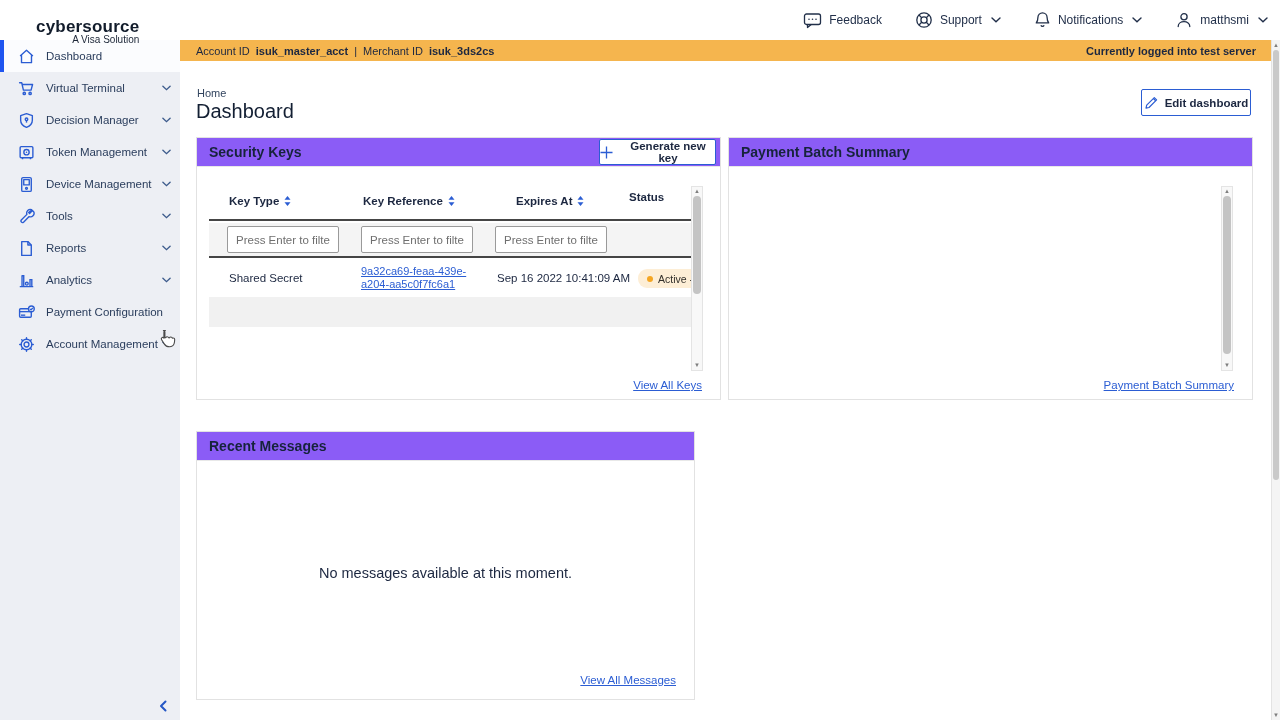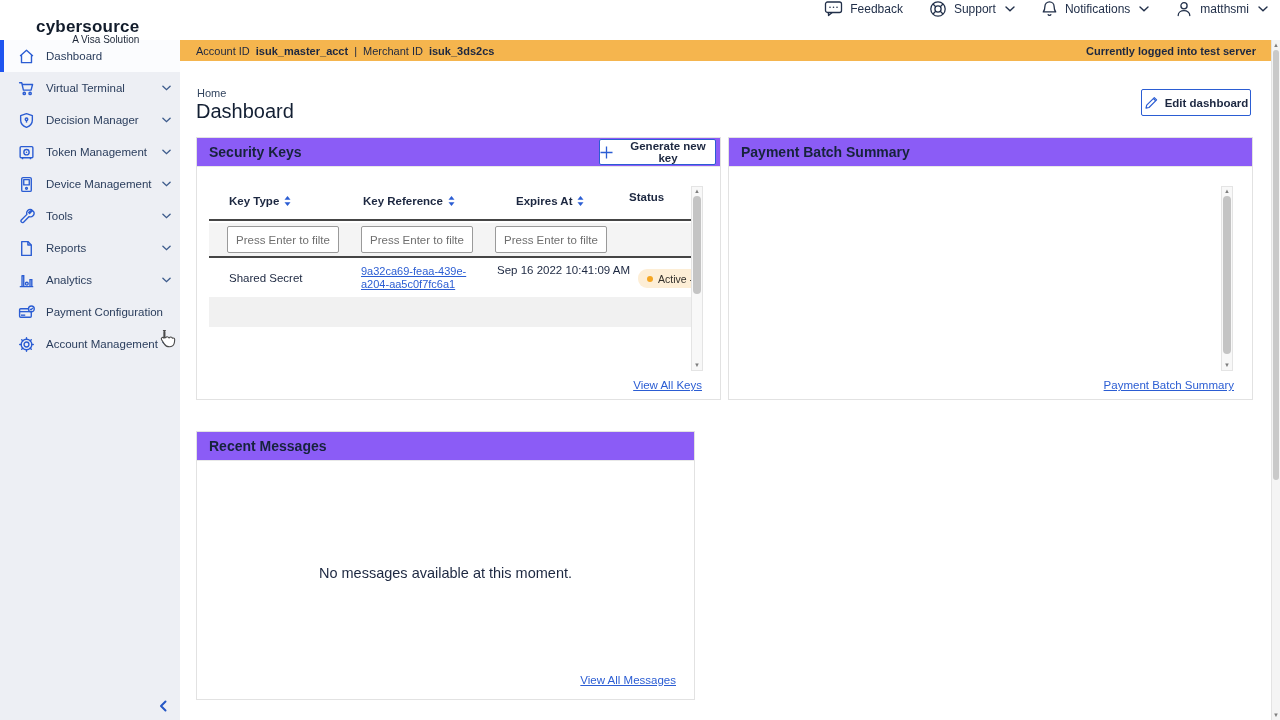--- a/index.html
+++ b/index.html
@@ -5,21 +5,21 @@
   * { margin:0; padding:0; box-sizing:border-box; }
   html,body { width:1280px; height:720px; overflow:hidden; }
   body { font-family:"Liberation Sans", sans-serif; background:#fff; color:#22304a; }
   .app { position:relative; width:1280px; height:720px; background:#fff; }
 
   
   .topbar { position:absolute; top:0; left:0; width:1280px; height:40px; background:#fff; z-index:6; }
   .logo { position:absolute; left:28px; top:18px; cursor:pointer;margin-left:8px; }
   .logo .brand { font-size:17px; font-weight:bold; color:#121c2b; letter-spacing:.2px; line-height:17px; }
   .logo .tagline { font-size:10px; color:#1b2536; text-align:right; line-height:10px; }
-  .topbar-actions { position:absolute; right:12px; top:0; height:40px; display:flex; align-items:flex-start; gap:26px; }
+  .topbar-actions { position:absolute; right:12px; top:0; height:40px; display:flex; align-items:center; gap:33px; }
   .tb-action { display:flex; align-items:center; gap:7px; font-size:12px; color:#22304a; cursor:pointer; white-space:nowrap; }
   .tb-action .chev { margin-left:2px; display:flex; }
 
   
   .banner { position:absolute; left:180px; top:40px; width:1092px; height:21px; background:#f5b54e;
             display:flex; align-items:center; justify-content:space-between; padding:0 16px;
             font-size:11px; color:#1c2740; }
   .banner .bl { display:flex; align-items:center; gap:6px; }
   .banner b { font-weight:bold; }
 
@@ -61,21 +61,21 @@
   .t-filter { position:absolute; left:0; top:37px; width:482px; height:35px; background:#f4f4f4; border-bottom:2px solid #454545; }
   .t-filter input { position:absolute; top:3px; width:112px; height:27px; border:1px solid #9a9a9a; border-radius:2px;
                     background:#fff; font-size:11.5px; color:#444; padding:0 8px; font-family:inherit; outline:none; }
   .t-filter input::placeholder { color:#6f6f6f; opacity:1; }
   .fi1 { left:18px; } .fi2 { left:152px; } .fi3 { left:286px; }
   .t-row { position:absolute; left:0; top:74px; width:482px; height:37px; background:#fff; }
   .t-cell { position:absolute; font-size:11.5px; color:#1c2740; white-space:nowrap; }
   .cell-type { left:20px; top:12px; }
   .cell-ref { left:152px; top:5px; width:106px; font-size:11px; line-height:13px; color:#2b5dd3;
               text-decoration:underline; white-space:normal; cursor:pointer; word-break:break-all; }
-  .cell-date { left:288px; top:4px; }
+  .cell-date { left:288px; top:12px; }
   .cell-status { left:429px; top:9px; display:flex; align-items:center; gap:5px; background:#fdeed6;
                  border-radius:9px; height:19px; padding:0 9px; font-size:10.5px; color:#33302b; }
   .cell-status .dot { width:6px; height:6px; border-radius:50%; background:#f5a623; flex:none; }
   .t-stripe { position:absolute; left:0; top:111px; width:482px; height:30px; background:#f1f1f1; }
 
   .v-scroll { position:absolute; width:12px; height:185px; background:#f8f8f8; border:1px solid #e4e4e4; cursor:pointer; }
   .v-scroll .thumb { position:absolute; left:1px; width:8px; border-radius:4px; background:#c4c4c4; }
   .v-scroll .arr { position:absolute; left:0; width:10px; text-align:center; font-size:6px; color:#7e7e7e; line-height:7px; }
   .v-scroll .arr.up { top:1px; } .v-scroll .arr.dn { bottom:1px; }
   .vs-table { top:0; right:0; } .vs-table .thumb { top:9px; height:98px; }

